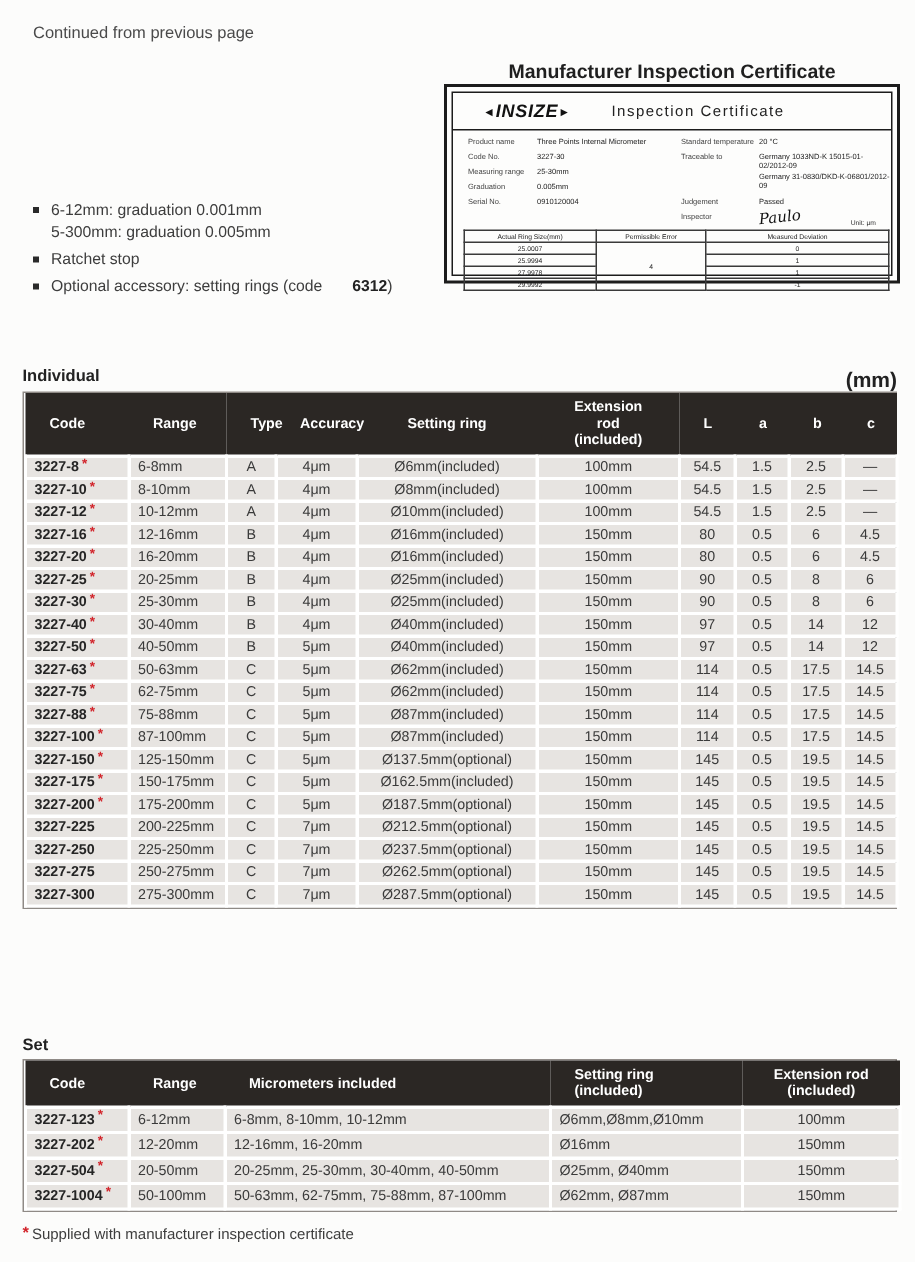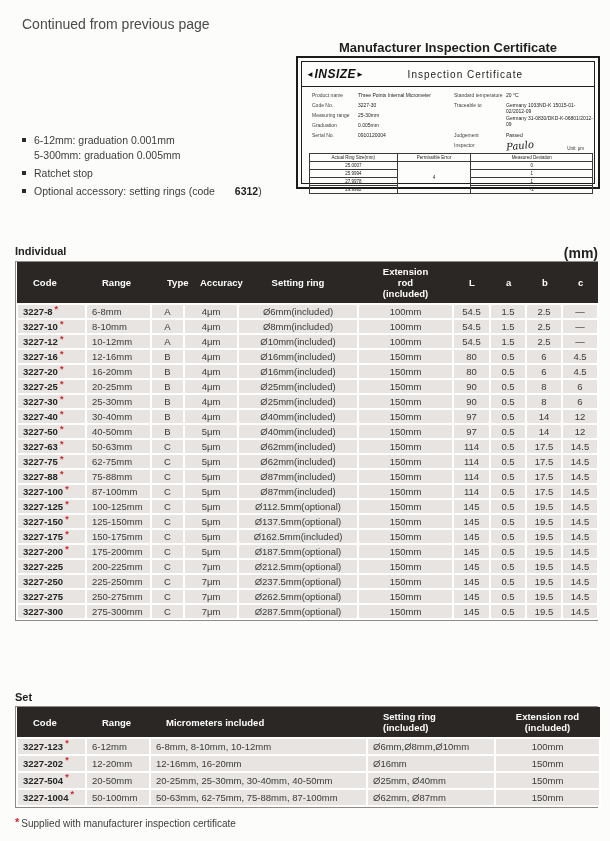--- a/index.html
+++ b/index.html
@@ -4,38 +4,38 @@
 <style>
   * { margin:0; padding:0; box-sizing:border-box; }
   html,body { width:610px; }
   body {
     font-family:"Liberation Sans", sans-serif;
     background:#fbfbfa;
     color:#3a3a3a;
   }
   .page { position:relative; width:610px; height:841px; overflow:hidden; background:#fcfcfb; }
 
-  .continued { position:absolute; left:22px; top:16px; font-size:14px; color:#4a4a4a;text-align:right; }
+  .continued { position:absolute; left:22px; top:16px; font-size:11px; color:#4a4a4a;text-align:right; }
 
   .cert-heading {
     position:absolute; left:296px; top:30px; width:304px;
     text-align:center; font-size:13px; font-weight:bold; color:#1f1f1f;margin-top:10px;
   }
 
   
   .certificate {
     position:absolute; left:296px; top:56px; width:304px; height:133px;
     background:#fdfdfc; border:2px solid #1c1c1c; padding:3px;
   }
   .cert-inner { width:100%; height:100%; border:1px solid #1c1c1c; position:relative; }
   .cert-head {
     position:relative; height:25px; border-bottom:1px solid #1c1c1c;
   }
   .cert-logo {
-    position:absolute; left:4px; top:5px; font-size:12px; font-weight:bold; font-style:italic;
+    position:absolute; left:20px; top:5px; font-size:12px; font-weight:bold; font-style:italic;
     letter-spacing:0.5px; color:#111; white-space:nowrap;
   }
   .cert-logo .arrow { font-size:8px; font-style:normal; position:relative; top:-1px; }
   .cert-title {
     position:absolute; left:50%; top:7px; transform:translateX(-35%);
     font-size:10px; color:#222; letter-spacing:1px; white-space:nowrap;
   }
   .cert-fields { position:absolute; left:0; top:28px; width:100%; height:56px; font-size:5px; color:#333; }
   .cf-left { position:absolute; left:10px; top:2px; width:130px; }
   .cf-right { position:absolute; left:152px; top:2px; width:140px; }
@@ -406,32 +406,20 @@
             <td>C</td>
             <td>5μm</td>
             <td>Ø87mm(included)</td>
             <td>150mm</td>
             <td>114</td>
             <td>0.5</td>
             <td>17.5</td>
             <td>14.5</td>
           </tr>
           <tr>
-            <td class="al"><span class="code">3227-125</span><span class="star">*</span></td>
-            <td class="al">100-125mm</td>
-            <td>C</td>
-            <td>5μm</td>
-            <td>Ø112.5mm(optional)</td>
-            <td>150mm</td>
-            <td>145</td>
-            <td>0.5</td>
-            <td>19.5</td>
-            <td>14.5</td>
-          </tr>
-          <tr>
             <td class="al"><span class="code">3227-150</span><span class="star">*</span></td>
             <td class="al">125-150mm</td>
             <td>C</td>
             <td>5μm</td>
             <td>Ø137.5mm(optional)</td>
             <td>150mm</td>
             <td>145</td>
             <td>0.5</td>
             <td>19.5</td>
             <td>14.5</td>

